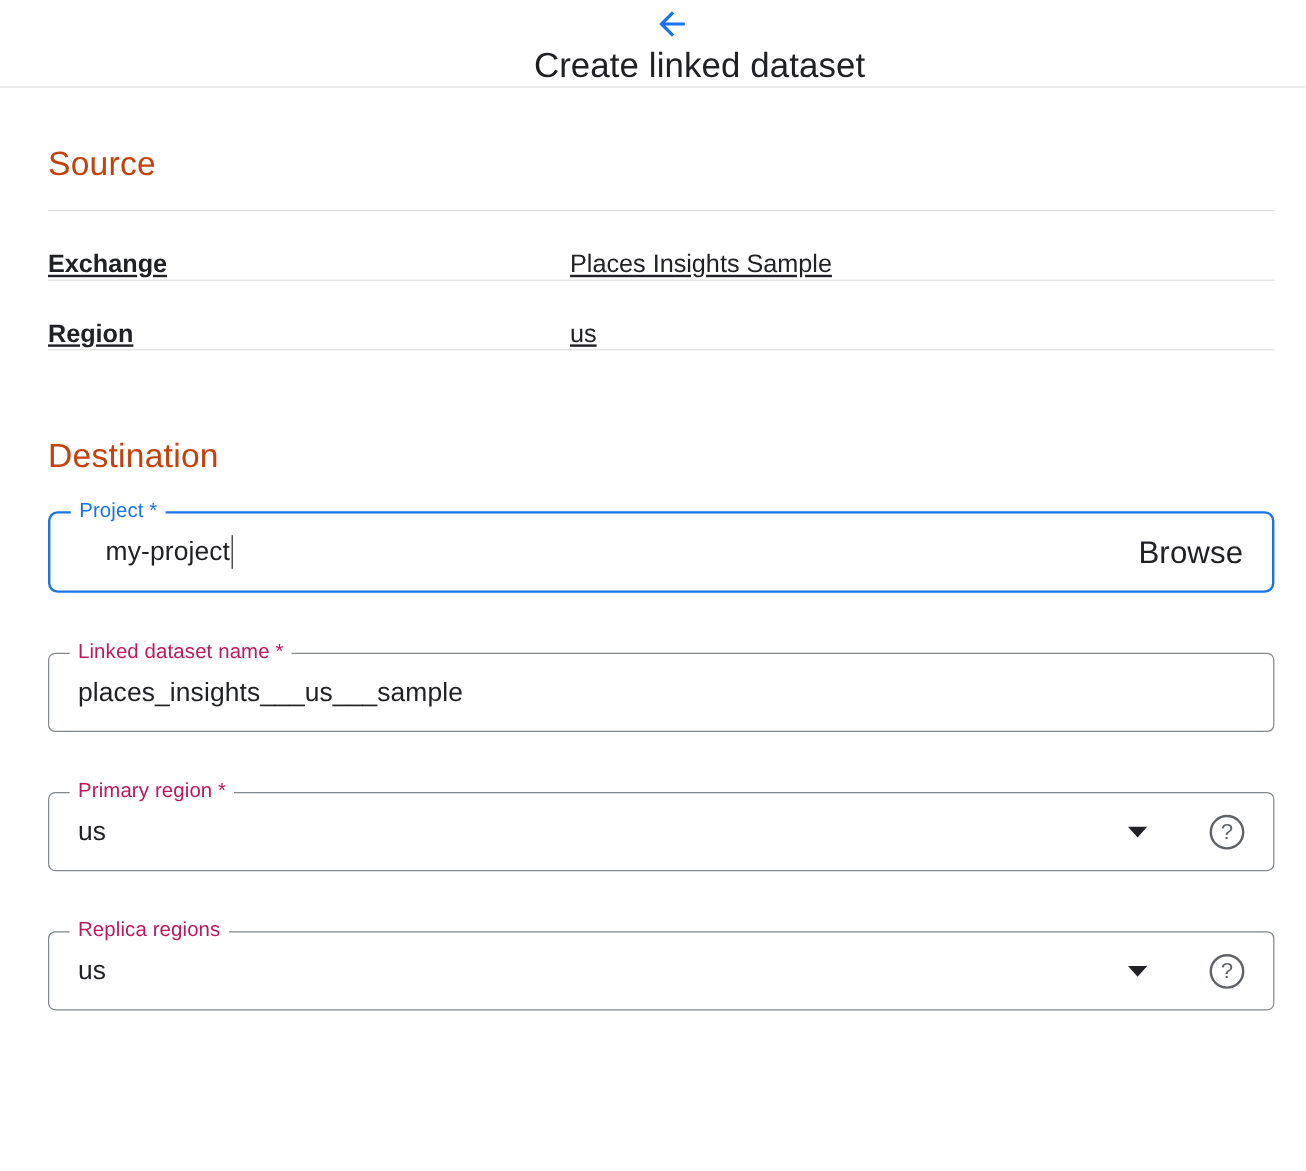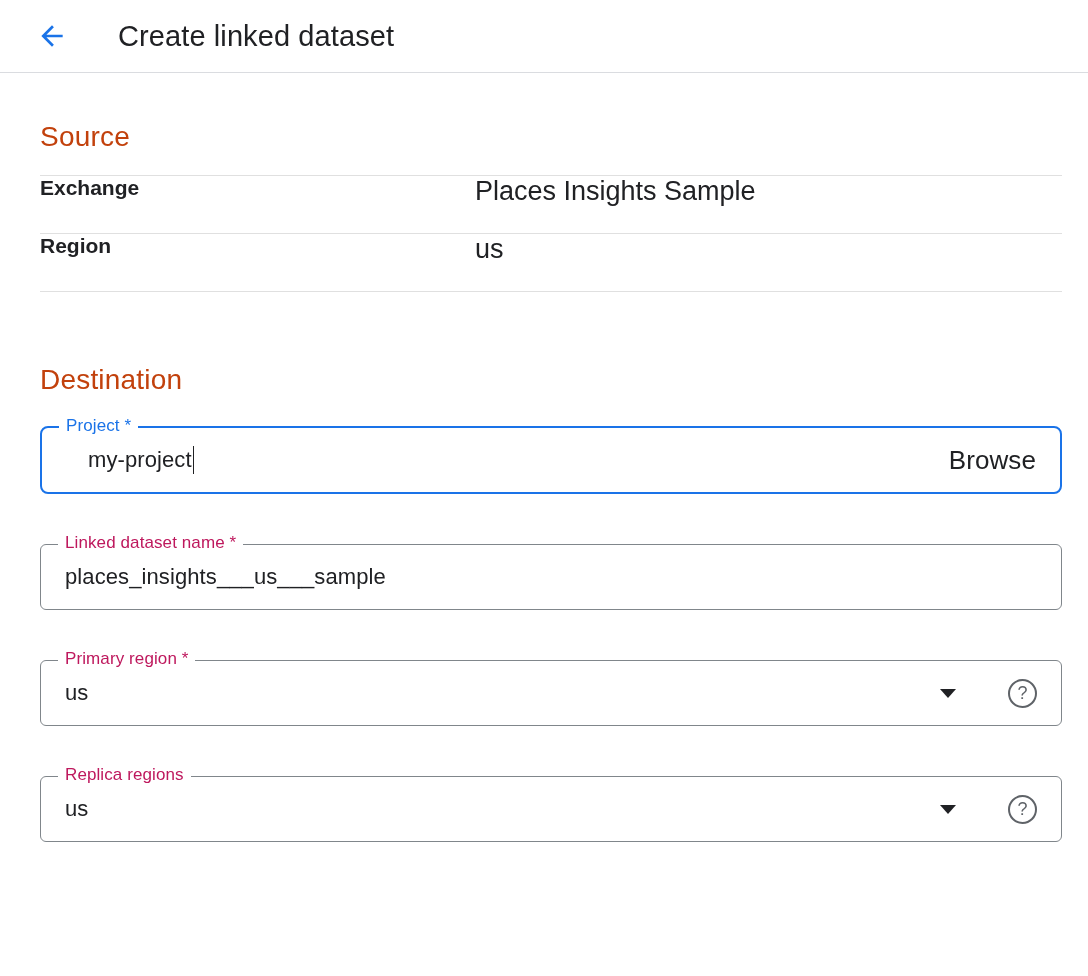--- a/index.html
+++ b/index.html
@@ -11,20 +11,21 @@
   }
   .page { width: 1088px; height: 976px; background: #fff; overflow: hidden; }
 
   
   .header {
     height: 73px;
     display: flex;
     align-items: center;
     border-bottom: 1px solid #dadce0;
     padding-left: 32px;
+    flex-direction: column;
   }
   .back-btn {
     background: none;
     border: none;
     cursor: pointer;
     width: 40px; height: 40px;
     display: flex; align-items: center; justify-content: center;
   }
   .page-title {
     font-size: 29px;
@@ -43,33 +44,34 @@
     color: #c2410c;
     letter-spacing: 0.2px;
   }
   .source-heading { margin-top: 48px; margin-bottom: 22px; }
   .dest-heading { margin-top: 72px; margin-bottom: 30px; }
 
   
   .info-table { border-top: 1px solid #e0e0e0; }
   .info-row {
     display: flex;
-    align-items: flex-start;
+    align-items: flex-end;
     height: 58px;
     border-bottom: 1px solid #e0e0e0;
+    text-decoration: underline;
   }
   .info-label {
     width: 435px;
     font-size: 21px;
     font-weight: 700;
     color: #202124;
     flex: 0 0 435px;
   }
   .info-value {
-    font-size: 27px;
+    font-size: 21px;
     font-weight: 400;
     color: #202124;
   }
 
   
   .field {
     position: relative;
     height: 66px;
     border: 1px solid #80868b;
     border-radius: 6px;

